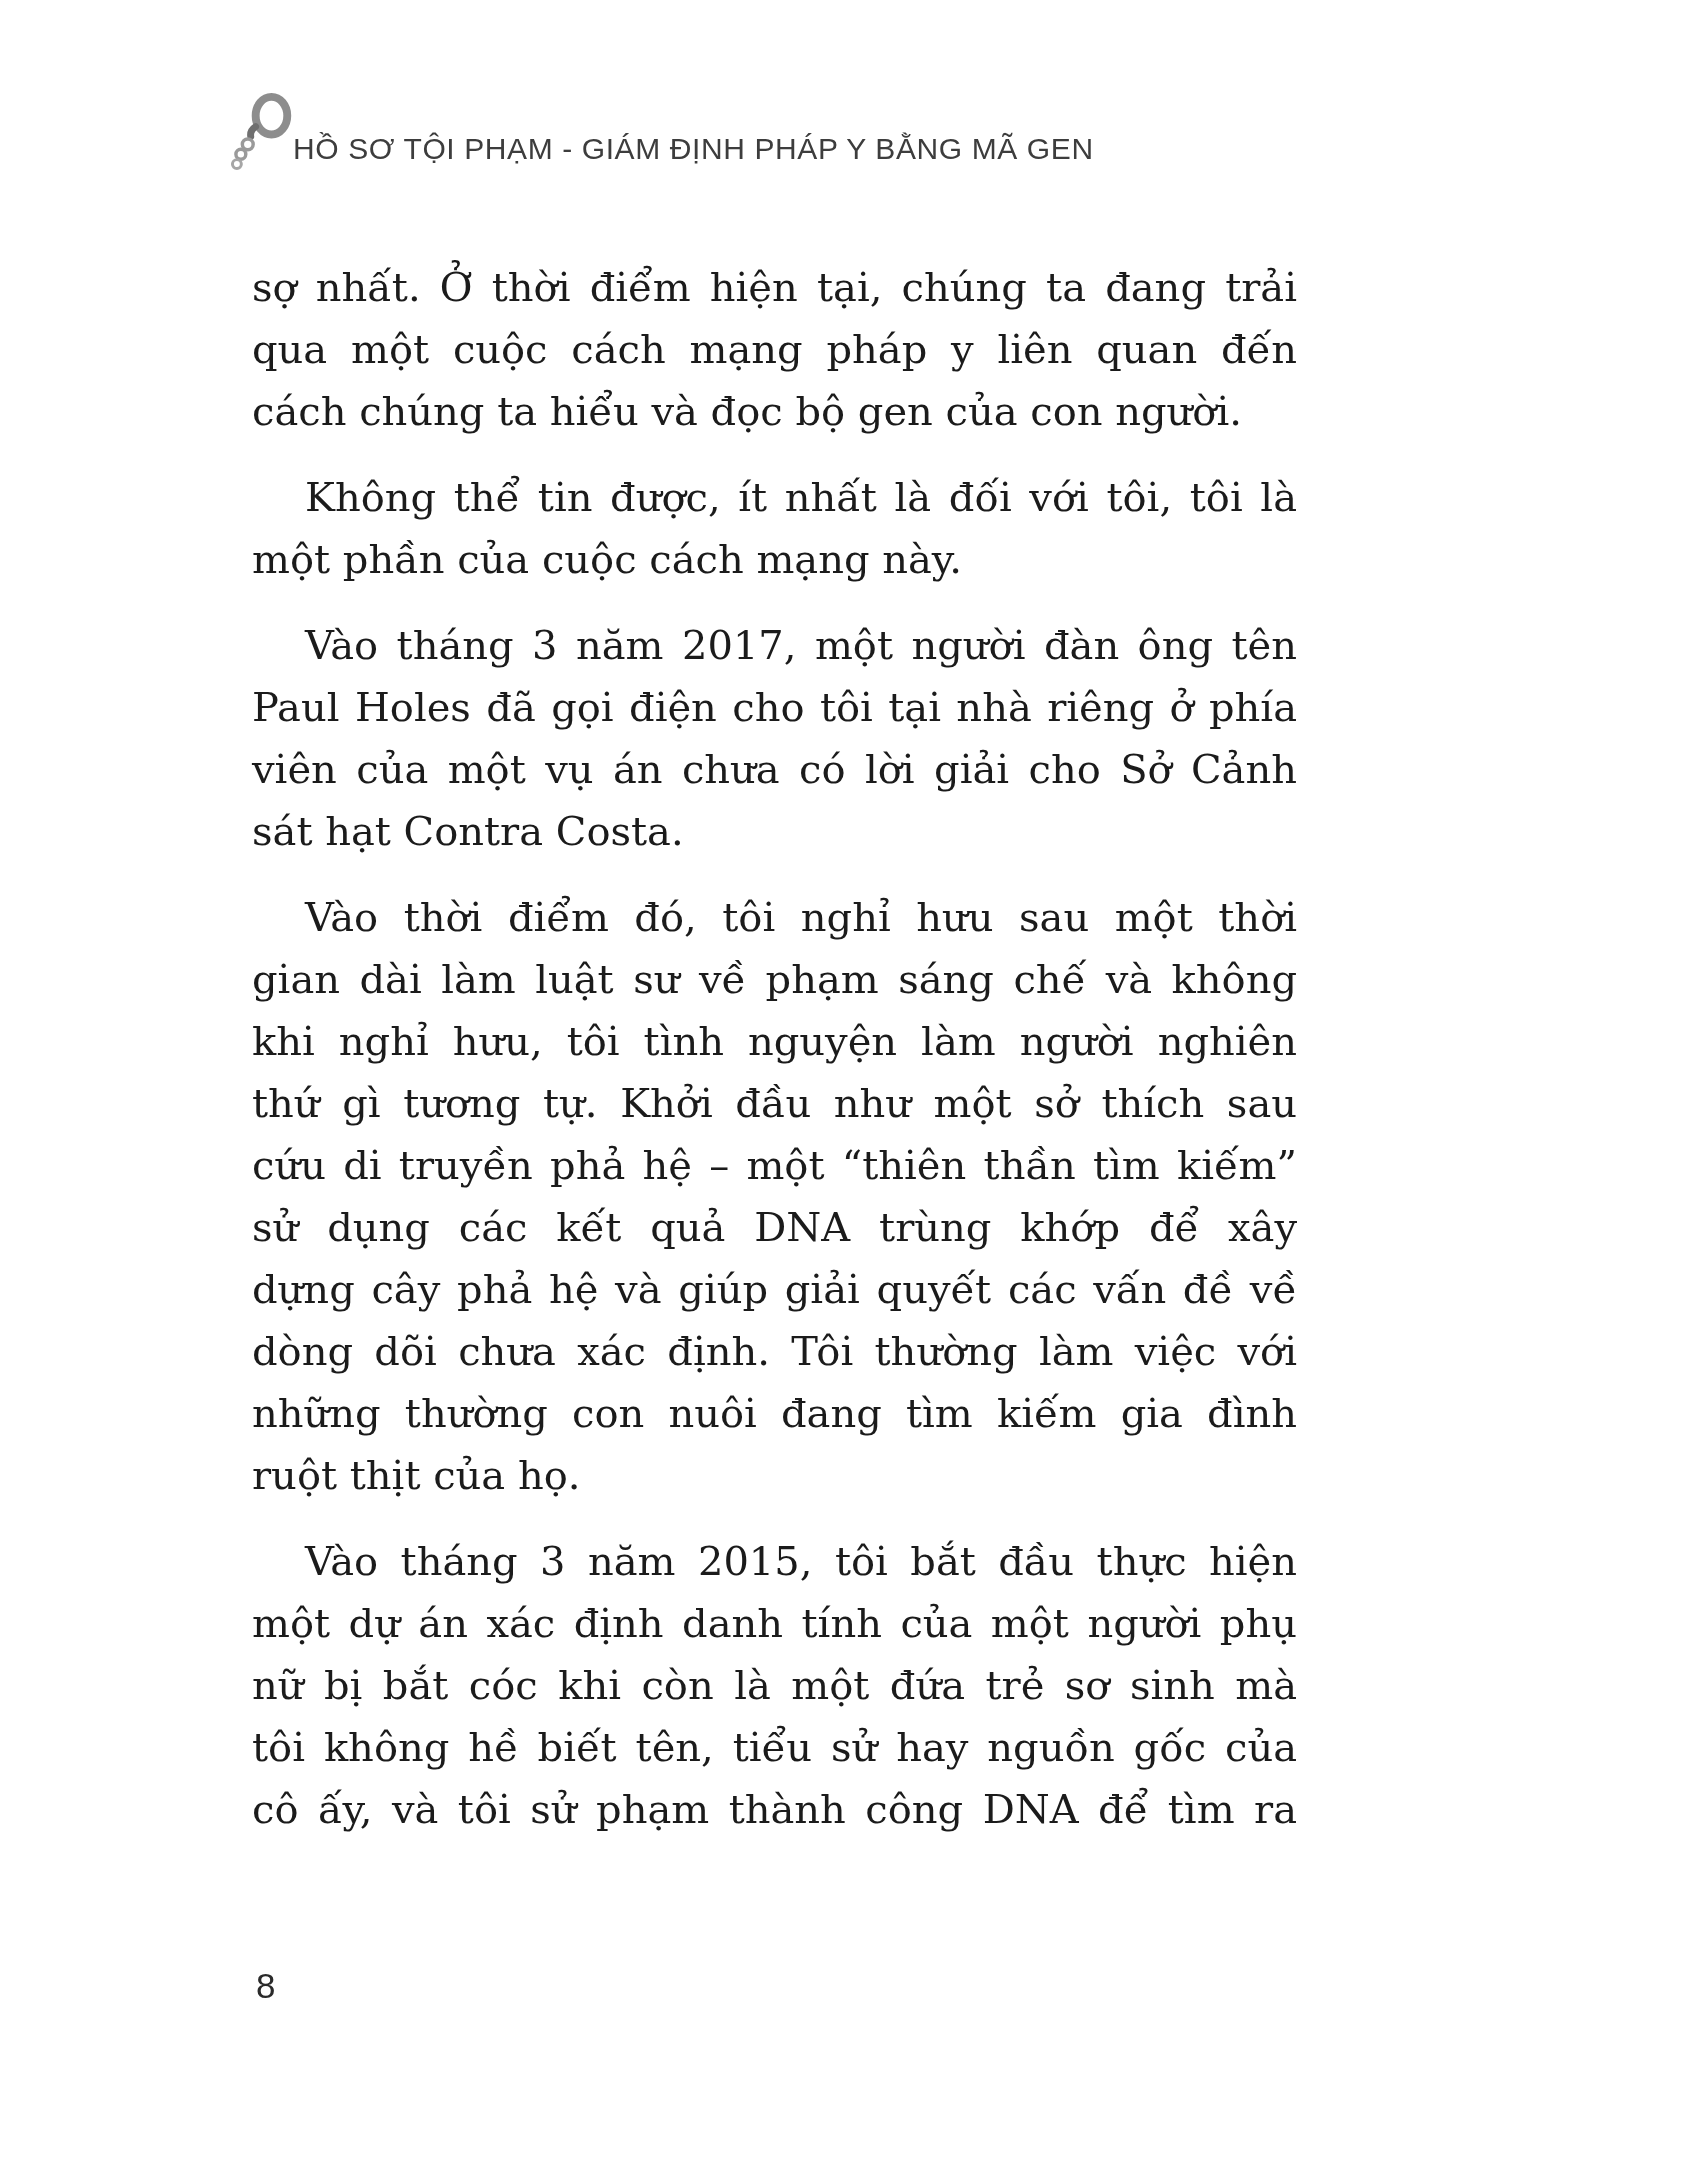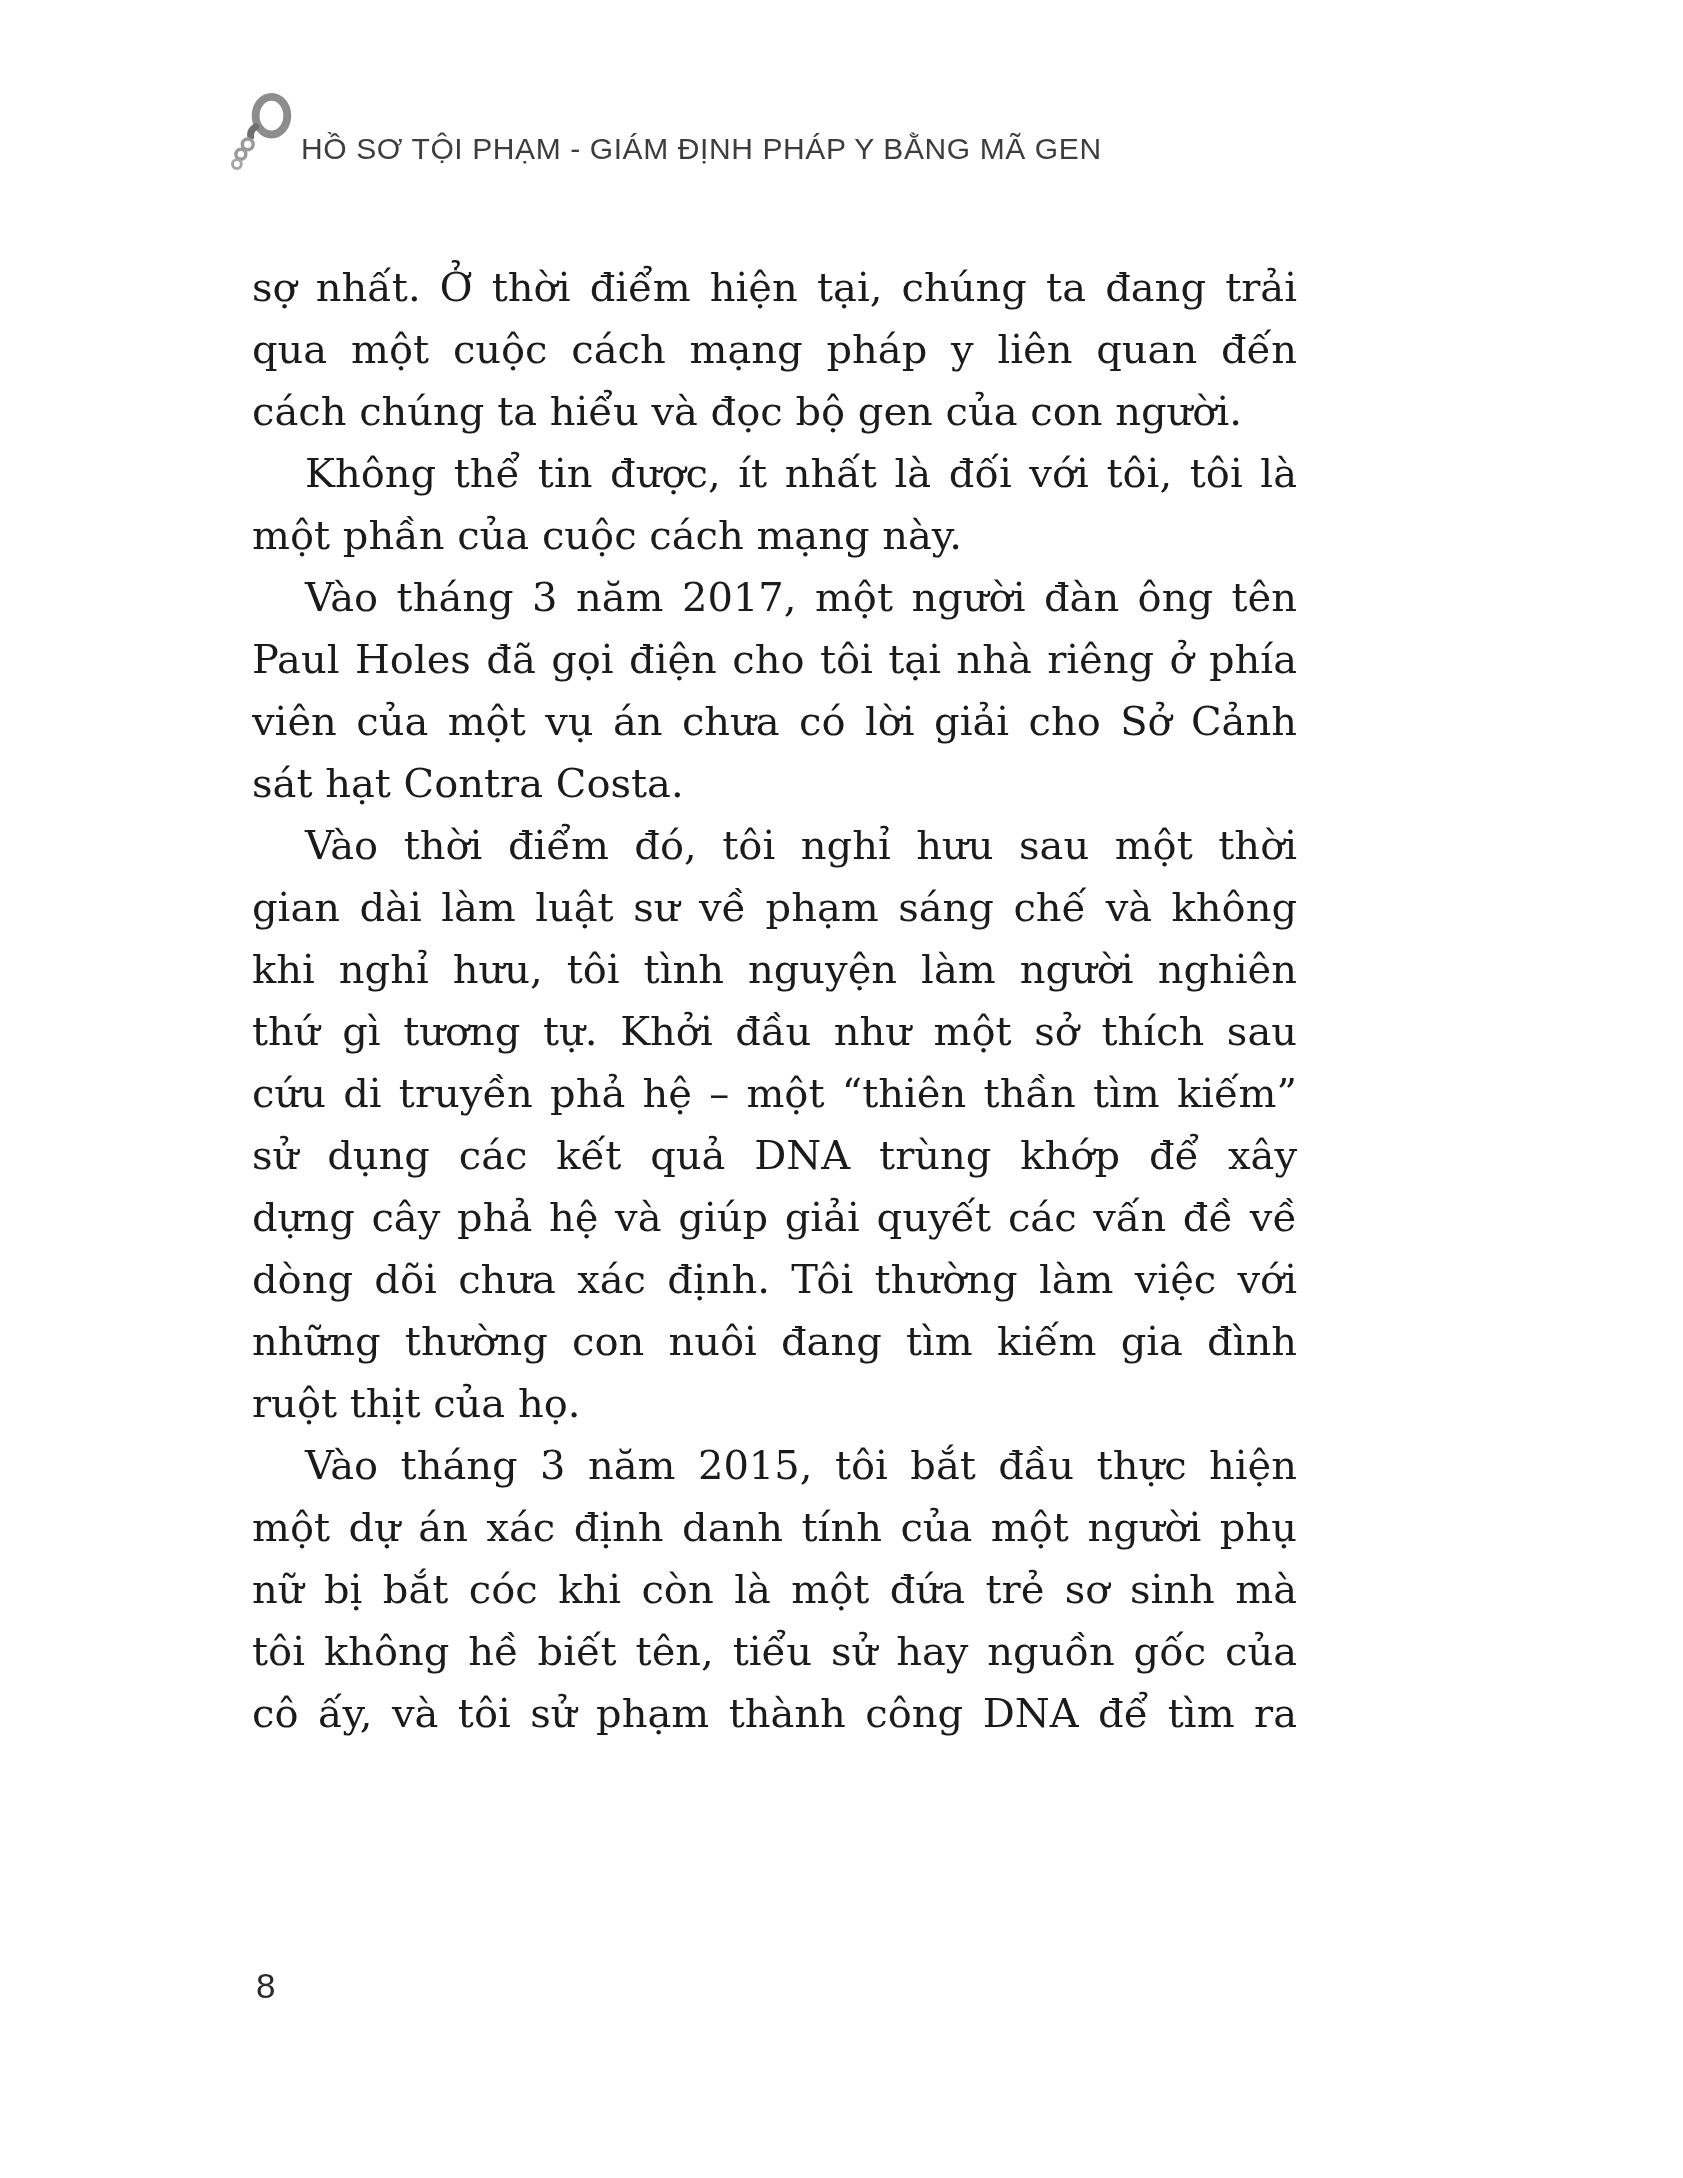--- a/index.html
+++ b/index.html
@@ -13,21 +13,20 @@
   }
 
   
   .header {
     position: absolute;
     left: 228px;
     top: 89px;
     height: 83px;
     display: flex;
     align-items: flex-end;
-    gap: 8px;
   }
   .header-icon {
     width: 81px;
     height: 83px;
     margin-right: -16px;
     position: relative;
     z-index: 2;
   }
   .header-title {
     font-family: "Liberation Sans", sans-serif;
@@ -42,21 +41,21 @@
   
   .body-text {
     position: absolute;
     left: 252px;
     top: 242px;
     width: 1045px;
     font-size: 40px;
     line-height: 62px;
     color: #1b1b1b;
   }
-  .paragraph { }
+  .paragraph { margin-top: 24px; }
   .paragraph:first-child { margin-top: 14px; }
   .line {
     text-align: justify;
     text-align-last: justify;
   }
   .line.last { text-align-last: left; }
   .line.indent { padding-left: 53px; }
 
   .page-number {
     position: absolute;

